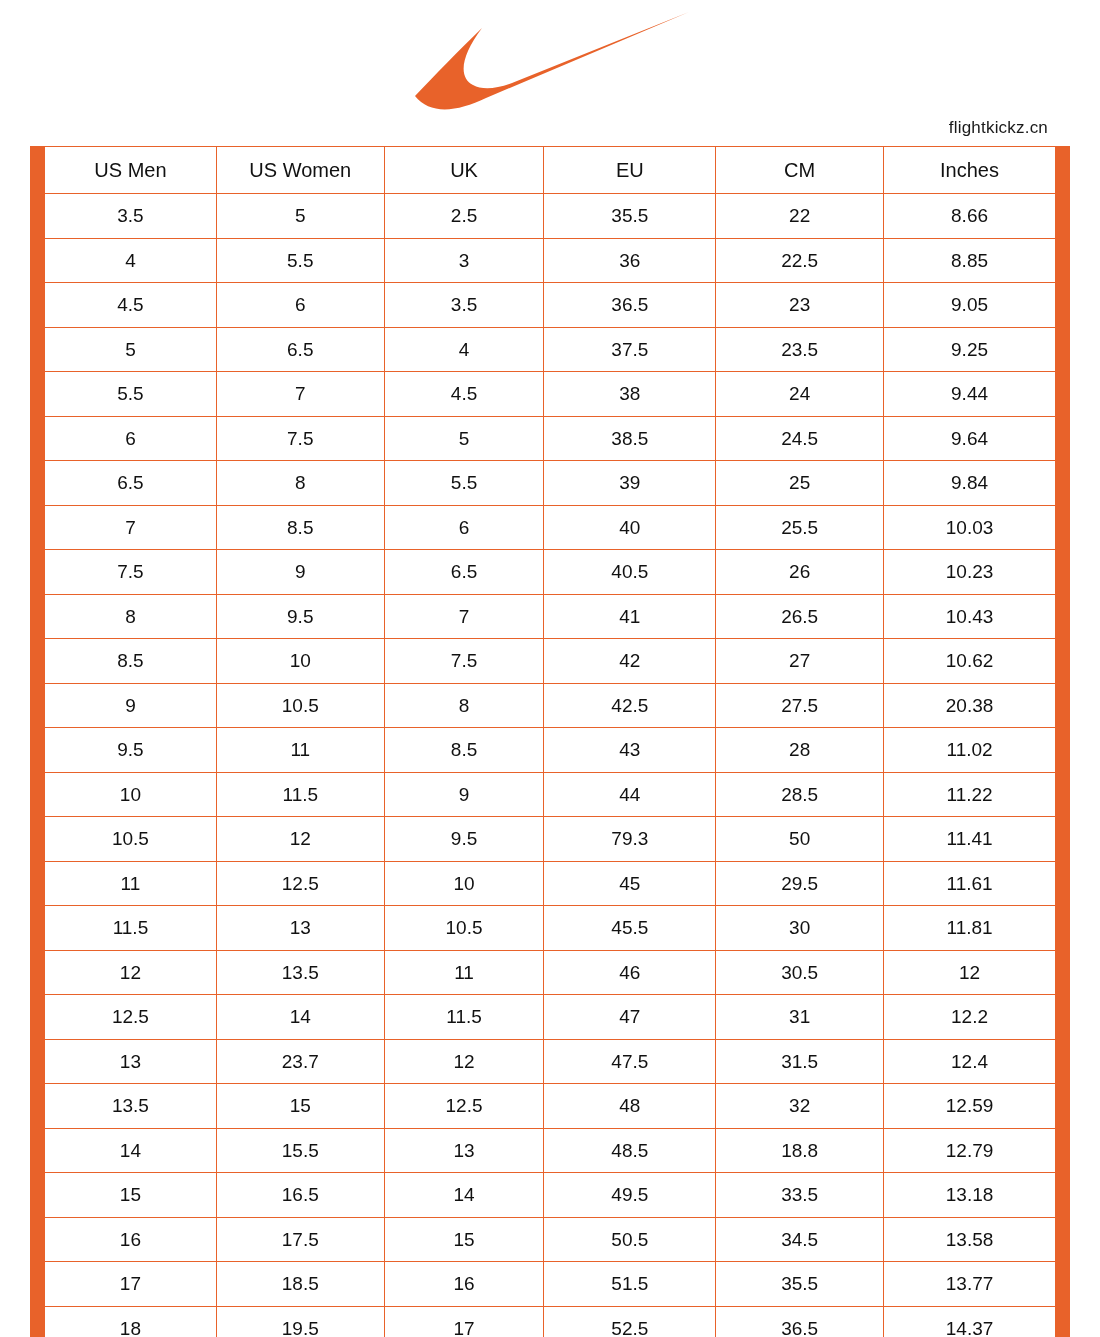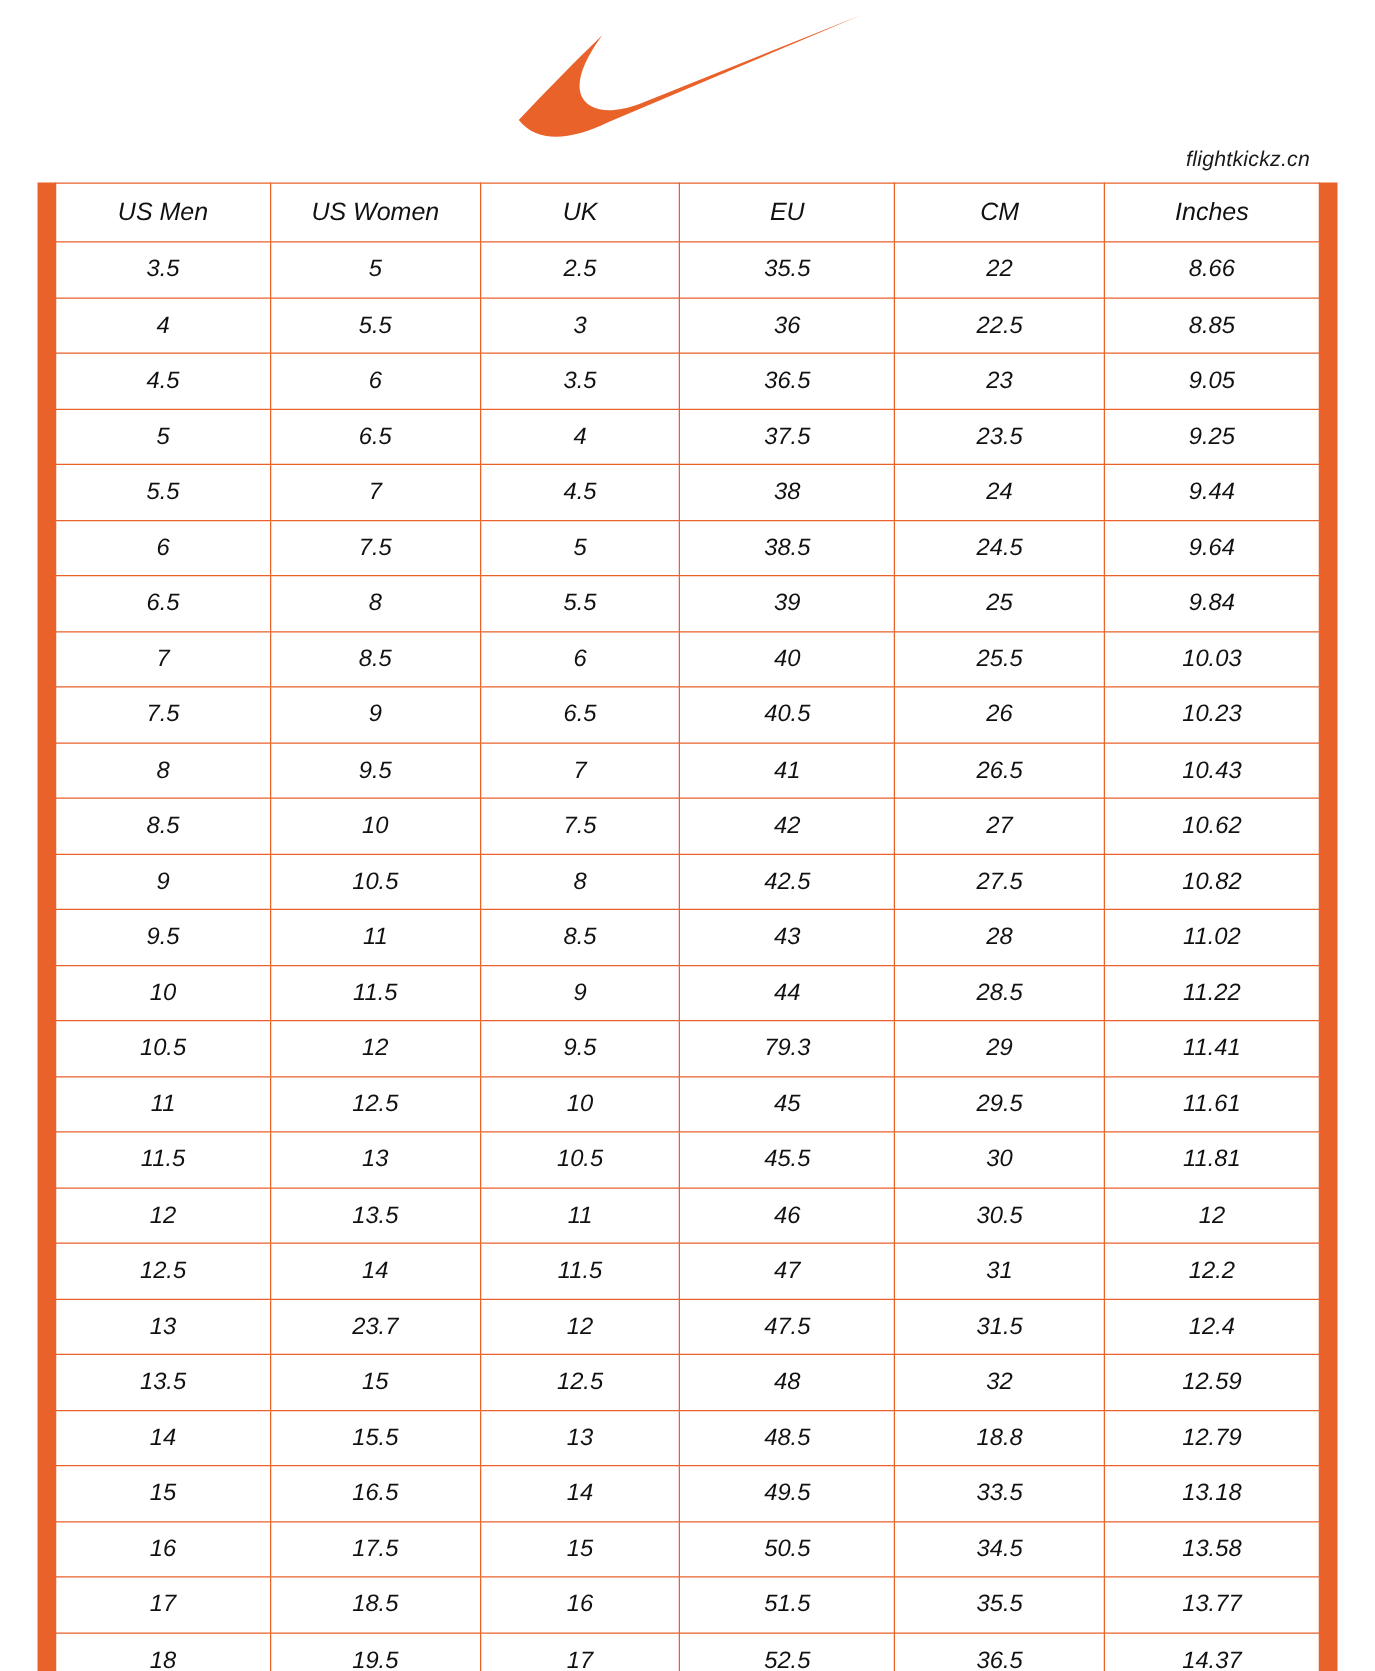--- a/index.html
+++ b/index.html
@@ -13,21 +13,20 @@
     font-family: "Liberation Sans", sans-serif;
     color: #111111;
     position: relative;
     overflow: hidden;
   }
   .page {
     width: 1100px;
     height: 1233px;
     position: relative;
     box-sizing: border-box;
-    font-style: italic;
   }
   .logo-area {
     height: 124px;
     display: flex;
     align-items: center;
     justify-content: center;
     position: relative;
   }
   .swoosh {
     width: 300px;
@@ -214,21 +213,21 @@
             <td>42</td>
             <td>27</td>
             <td>10.62</td>
           </tr>
           <tr>
             <td>9</td>
             <td>10.5</td>
             <td>8</td>
             <td>42.5</td>
             <td>27.5</td>
-            <td>10.82</td>
+            <td>20.38</td>
           </tr>
           <tr>
             <td>9.5</td>
             <td>11</td>
             <td>8.5</td>
             <td>43</td>
             <td>28</td>
             <td>11.02</td>
           </tr>
           <tr>
@@ -237,21 +236,21 @@
             <td>9</td>
             <td>44</td>
             <td>28.5</td>
             <td>11.22</td>
           </tr>
           <tr>
             <td>10.5</td>
             <td>12</td>
             <td>9.5</td>
             <td>79.3</td>
-            <td>29</td>
+            <td>50</td>
             <td>11.41</td>
           </tr>
           <tr>
             <td>11</td>
             <td>12.5</td>
             <td>10</td>
             <td>45</td>
             <td>29.5</td>
             <td>11.61</td>
           </tr>

